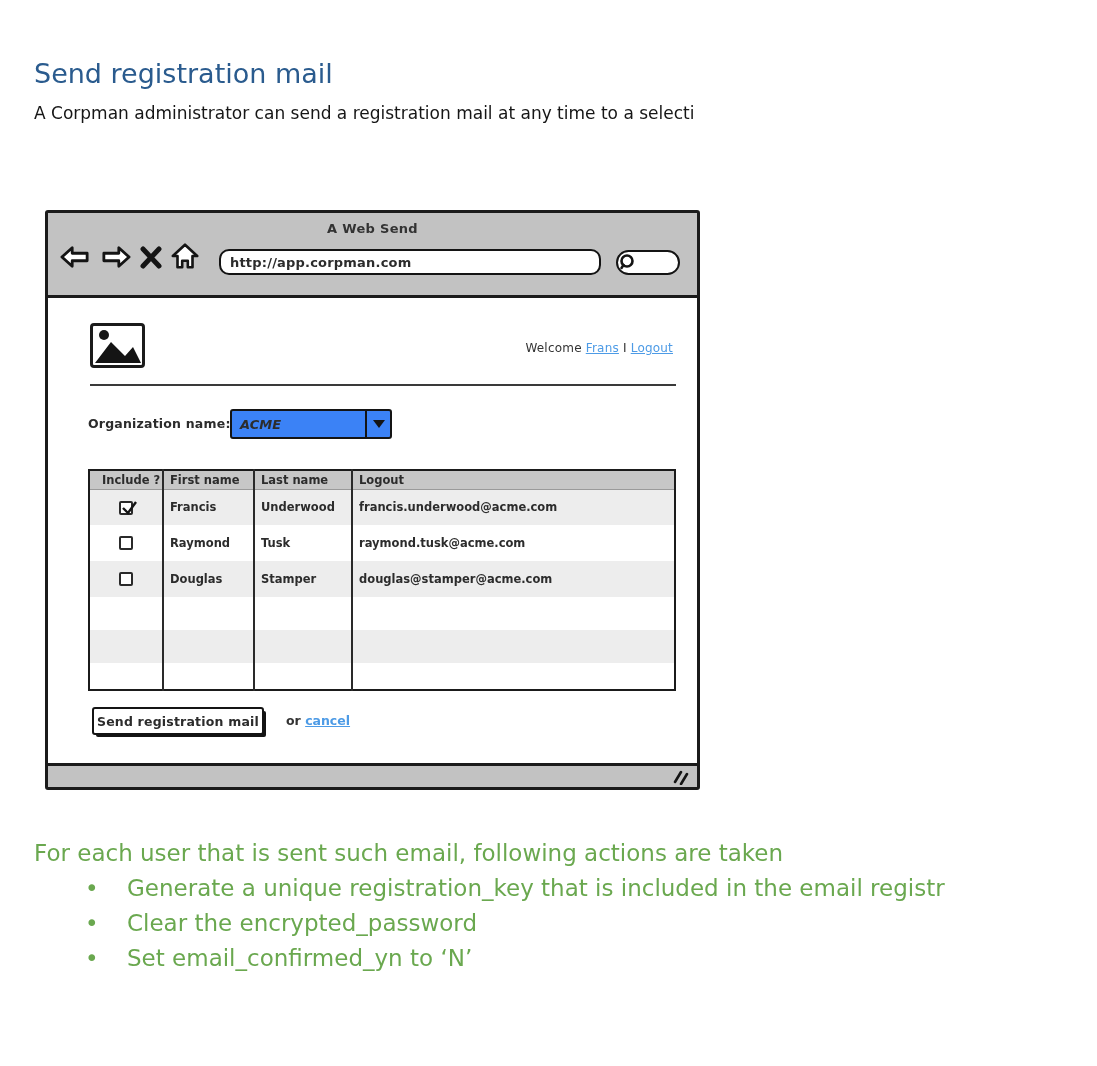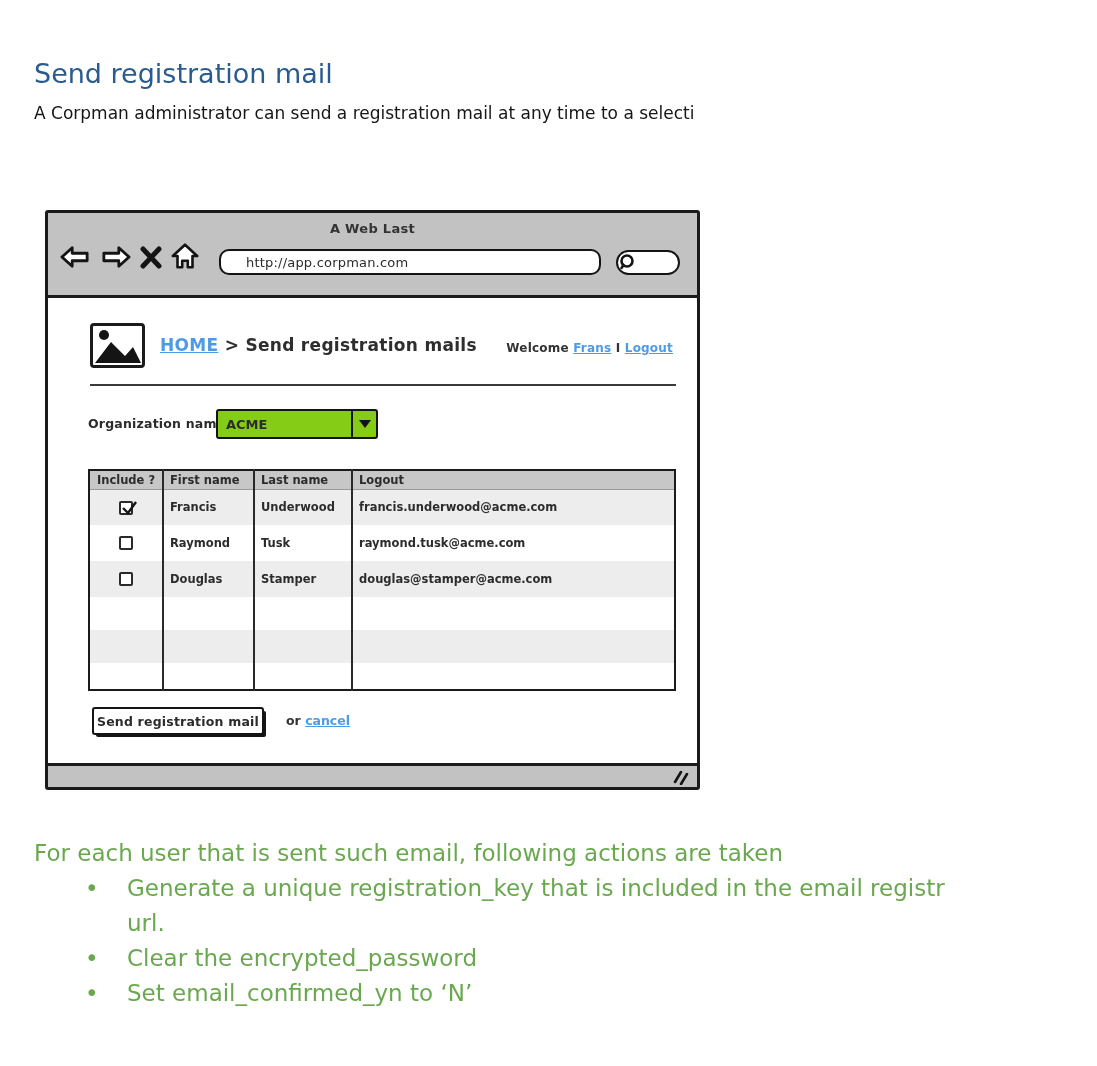--- a/index.html
+++ b/index.html
@@ -37,22 +37,22 @@
   }
   .win-title {
     position: absolute; left: 0; right: 0; top: 8px;
     text-align: center; font-size: 13px; font-weight: 700;
     letter-spacing: 0.3px; color: #333;
   }
   .nav-icon { position: absolute; display: block; }
   .url-bar {
     position: absolute; left: 171px; top: 36px; width: 382px; height: 26px;
     background: #fff; border: 2px solid #141414; border-radius: 10px;
-    display: flex; align-items: center; padding-left: 25px;
-    font-size: 13px; font-weight: 400; color: #2c2c2c; letter-spacing: 0.2px;
+    display: flex; align-items: center; padding-left: 9px;
+    font-size: 13px; font-weight: 700; color: #2c2c2c; letter-spacing: 0.2px;
   }
   .search-pill {
     position: absolute; left: 568px; top: 37px; width: 64px; height: 25px;
     background: #fff; border: 2.5px solid #141414; border-radius: 13px;
   }
 
   
   .img-icon {
     left: 42px; top: 110px; width: 55px; height: 45px;
     background: #fff; border: 3px solid #1b1b1b; border-radius: 4px;
@@ -60,33 +60,33 @@
   }
   .breadcrumb {
     left: 112px; top: 122px; font-size: 17px; font-weight: 700;
     letter-spacing: 0.3px; color: #2e2e2e; white-space: nowrap;
   }
   .wf-link {
     color: var(--link-blue, #4d9be6);
     text-decoration: underline; cursor: pointer;
   }
   .welcome {
-    top: 128px; right: 24px; font-size: 12px; font-weight: 700;
+    top: 128px; right: 24px; font-size: 12px; font-weight: 400;
     color: #333; white-space: nowrap; letter-spacing: 0.2px;
   }
   .divider { left: 42px; top: 171px; width: 586px; height: 2px; background: #3a3a3a; }
 
   .org-label {
     left: 40px; top: 196px; height: 30px; line-height: 30px;
     font-size: 12.5px; font-weight: 700; color: #2c2c2c; letter-spacing: 0.2px;
   }
   .dropdown {
-    left: 168px; top: 196px; width: 162px; height: 30px;
-    background: #84cc16; border: 2.5px solid #141414; border-radius: 3px;
-    display: flex; align-items: stretch; cursor: pointer;
+    left: 182px; top: 196px; width: 162px; height: 30px;
+    background: #3b82f6; border: 2.5px solid #141414; border-radius: 3px;
+    display: flex; align-items: stretch; cursor: pointer; font-style: italic;
   }
   .dropdown .value {
     flex: 1; display: flex; align-items: center; padding-left: 8px;
     font-size: 13px; font-weight: 700; color: #2c2c2c;
   }
   .dropdown .arrow-box {
     width: 25px; border-left: 2.5px solid #141414;
     display: flex; align-items: center; justify-content: center;
   }
   .caret-down {
@@ -104,21 +104,21 @@
   }
   .users-table th, .users-table td {
     border-right: 2px solid #2a2a2a; overflow: hidden; white-space: nowrap;
   }
   .users-table th:last-child, .users-table td:last-child { border-right: none; }
   .users-table thead th {
     height: 19px; background: var(--table-header-gray, #c7c7c7);
     text-align: left; padding-left: 6px; font-weight: 700;
     border-bottom: 1px solid #9a9a9a;
   }
-  .users-table thead th.c-include { text-align: center; padding-left: 0; }
+  .users-table thead th.c-include { padding-left: 12px; }
   .users-table tbody td { height: 36px; padding-left: 6px; }
   .users-table tbody td.c-include { text-align: center; padding-left: 0; }
   .users-table tbody tr.striped { background: var(--zebra-gray, #ededed); }
   .users-table tbody tr.r4 td, .users-table tbody tr.r5 td { height: 33px; }
   .users-table tbody tr.r6 td { height: 27px; }
 
   .checkbox {
     display: inline-block; width: 14px; height: 14px;
     border: 2px solid #2a2a2a; border-radius: 2px; background: #fff;
     vertical-align: middle; cursor: pointer; position: relative;
@@ -162,21 +162,21 @@
 <body>
 
 <h1 class="abs doc-title">Send registration mail</h1>
 <div class="abs doc-intro">
   <div class="line">A Corpman administrator can send a registration mail at any time to a selecti</div>
 </div>
 
 <div class="abs wireframe">
 
   <div class="chrome">
-    <div class="win-title">A Web Last</div>
+    <div class="win-title">A Web Send</div>
 
     <span class="nav-icon" style="left:11px; top:30px;">
       <svg width="32" height="28" viewBox="0 0 34 30">
         <path d="M14 5 V11 H30 V19 H14 V25 L3 15 Z" fill="#ffffff" stroke="#141414" stroke-width="3" stroke-linejoin="round"></path>
       </svg>
     </span>
     <span class="nav-icon" style="left:52px; top:30px;">
       <svg width="32" height="28" viewBox="0 0 34 30">
         <path d="M20 5 V11 H4 V19 H20 V25 L31 15 Z" fill="#ffffff" stroke="#141414" stroke-width="3" stroke-linejoin="round"></path>
       </svg>
@@ -204,24 +204,20 @@
     </div>
   </div>
 
   <div class="abs img-icon">
     <svg width="49" height="39" viewBox="0 0 49 39">
       <circle cx="11" cy="9" r="5" fill="#141414"></circle>
       <path d="M2 37 L18 16 L32 30 L40 21 L48 37 Z" fill="#141414"></path>
     </svg>
   </div>
 
-  <div class="abs breadcrumb">
-    <span class="wf-link">HOME</span>
-    <span>&gt; Send registration mails</span>
-  </div>
 
   <div class="abs welcome">
     <span>Welcome</span>
     <span class="wf-link">Frans</span>
     <span>I</span>
     <span class="wf-link">Logout</span>
   </div>
 
   <div class="abs divider"></div>
 
@@ -307,22 +303,19 @@
       </svg>
     </span>
   </div>
 </div>
 
 <div class="abs notes">
   <div class="note-line">For each user that is sent such email, following actions are taken</div>
   <div class="note-line indent dotted">
     <span>Generate a unique registration_key that is included in the email registr</span>
   </div>
-  <div class="note-line indent">
-    <span>url.</span>
-  </div>
   <div class="note-line indent dotted">
     <span>Clear the encrypted_password</span>
   </div>
   <div class="note-line indent dotted">
     <span>Set email_confirmed_yn to ‘N’</span>
   </div>
 </div>
 
 </body></html>

